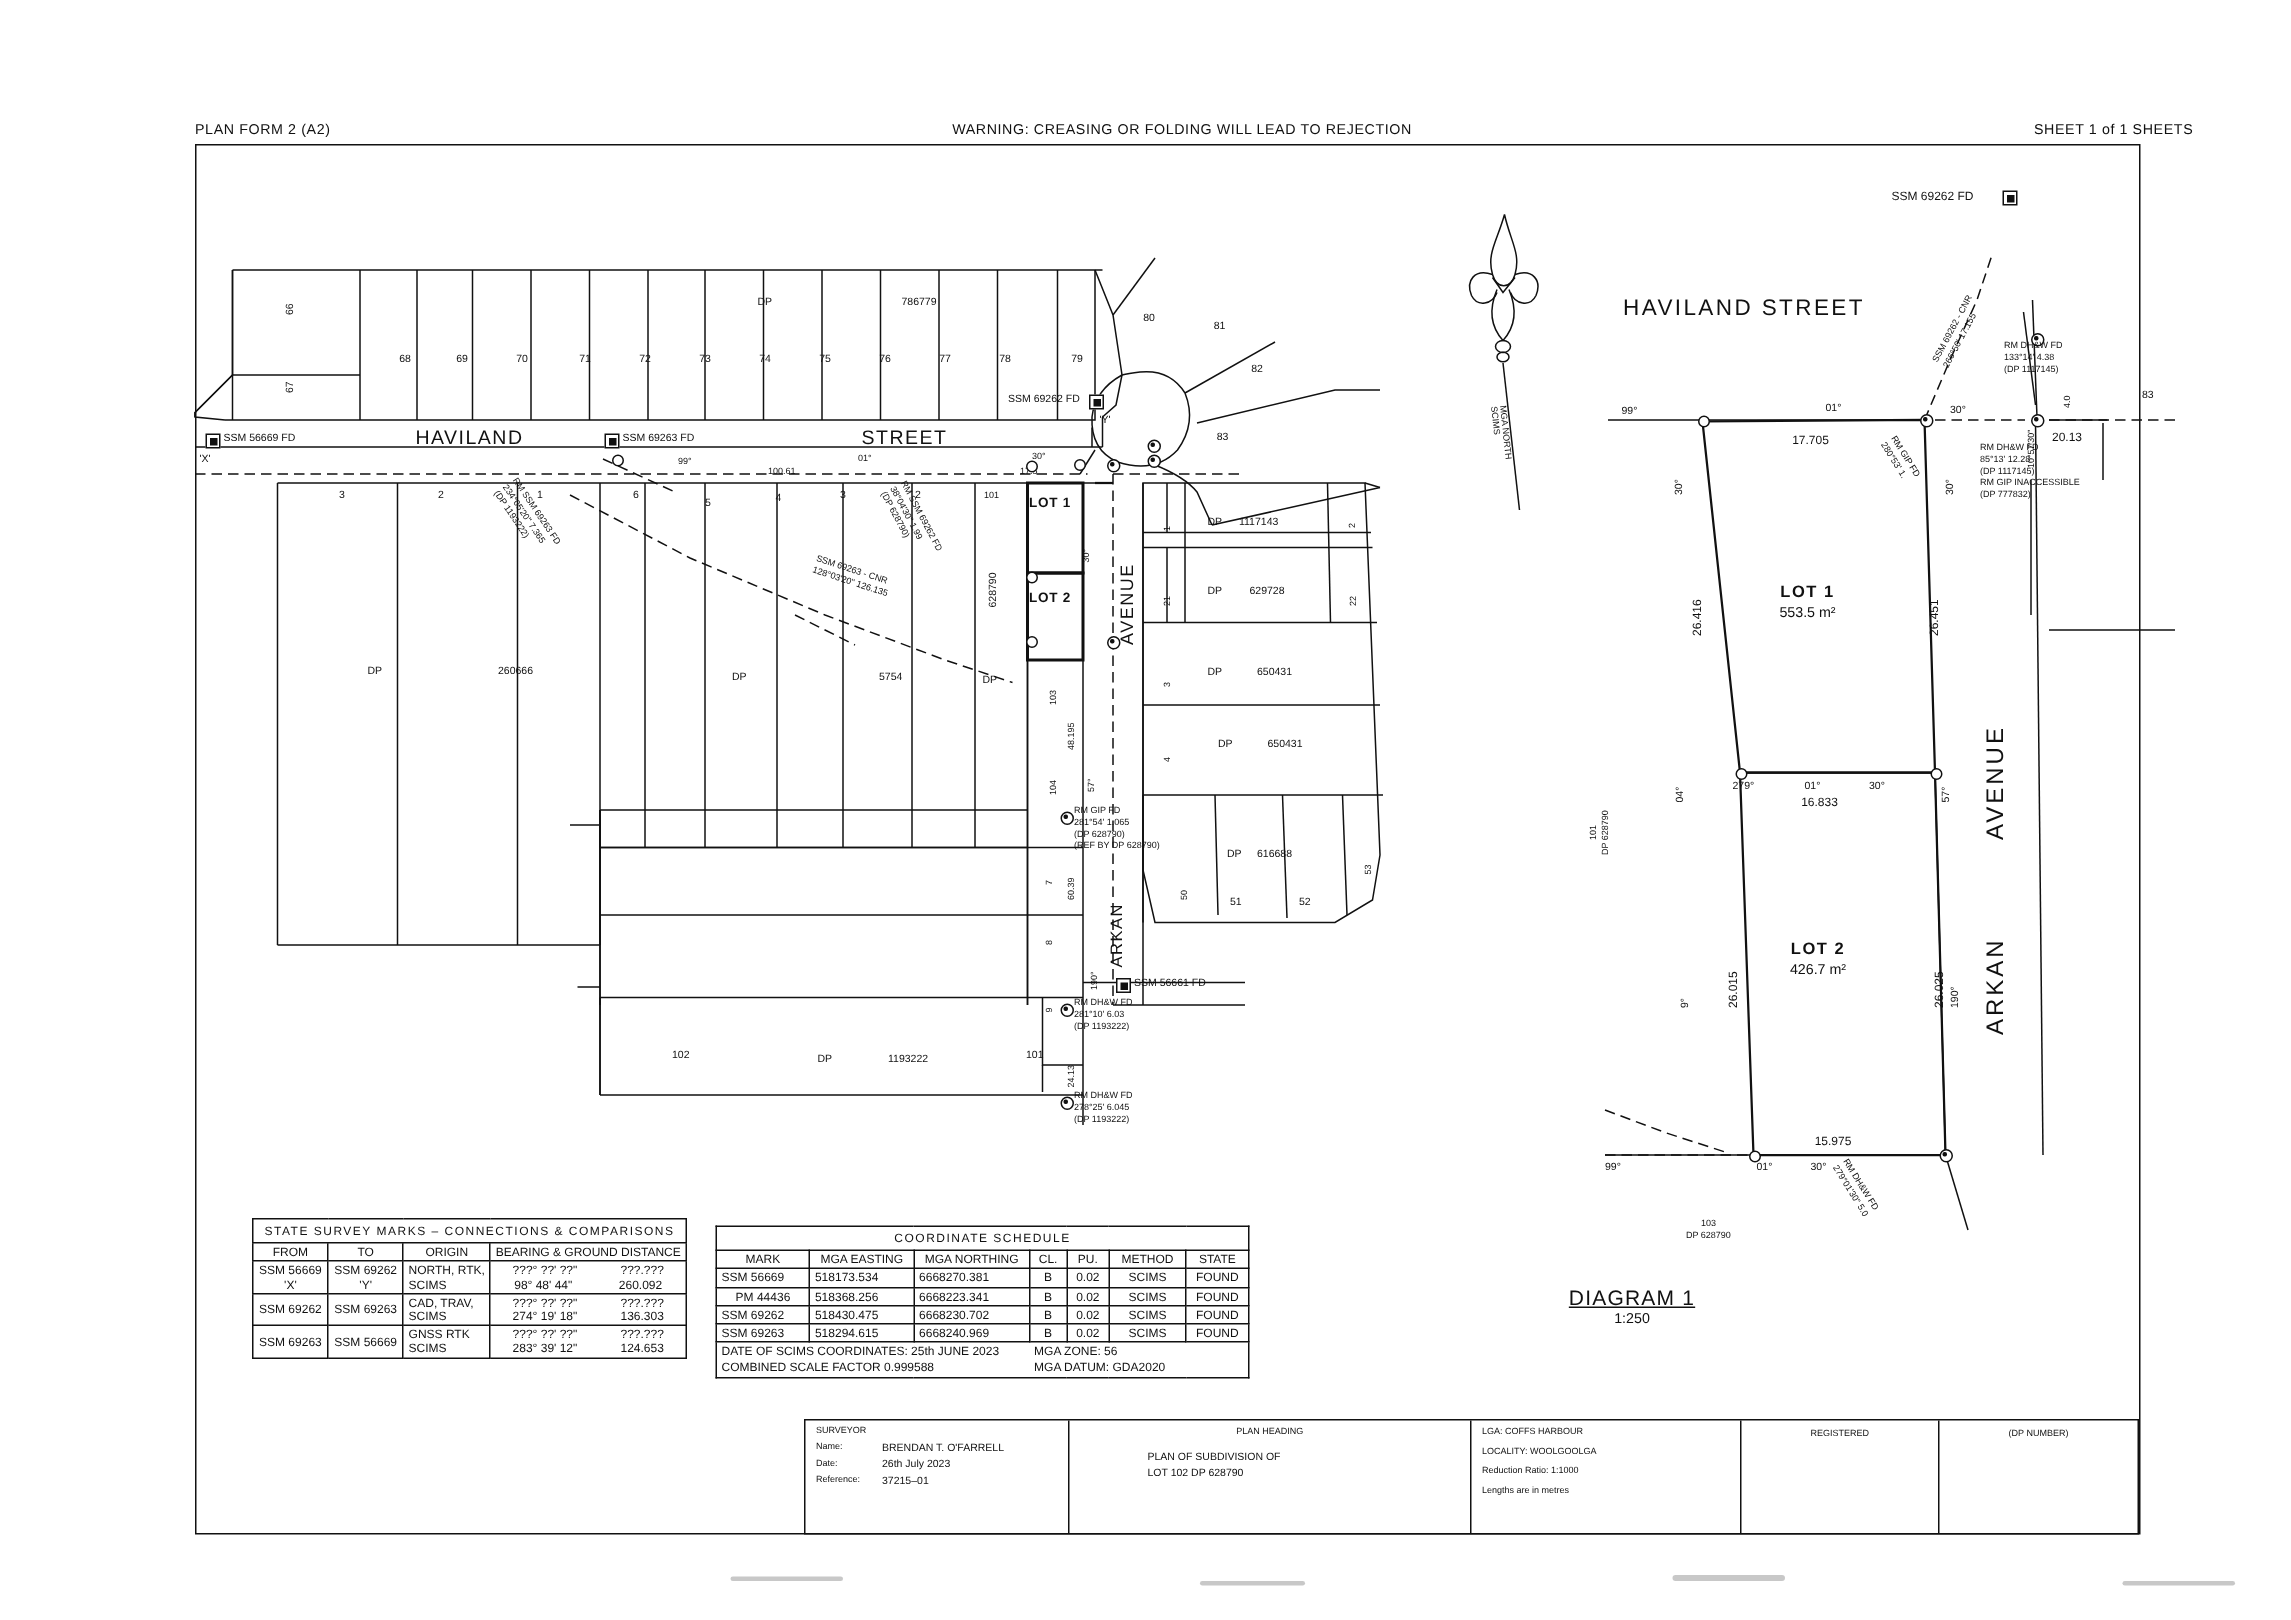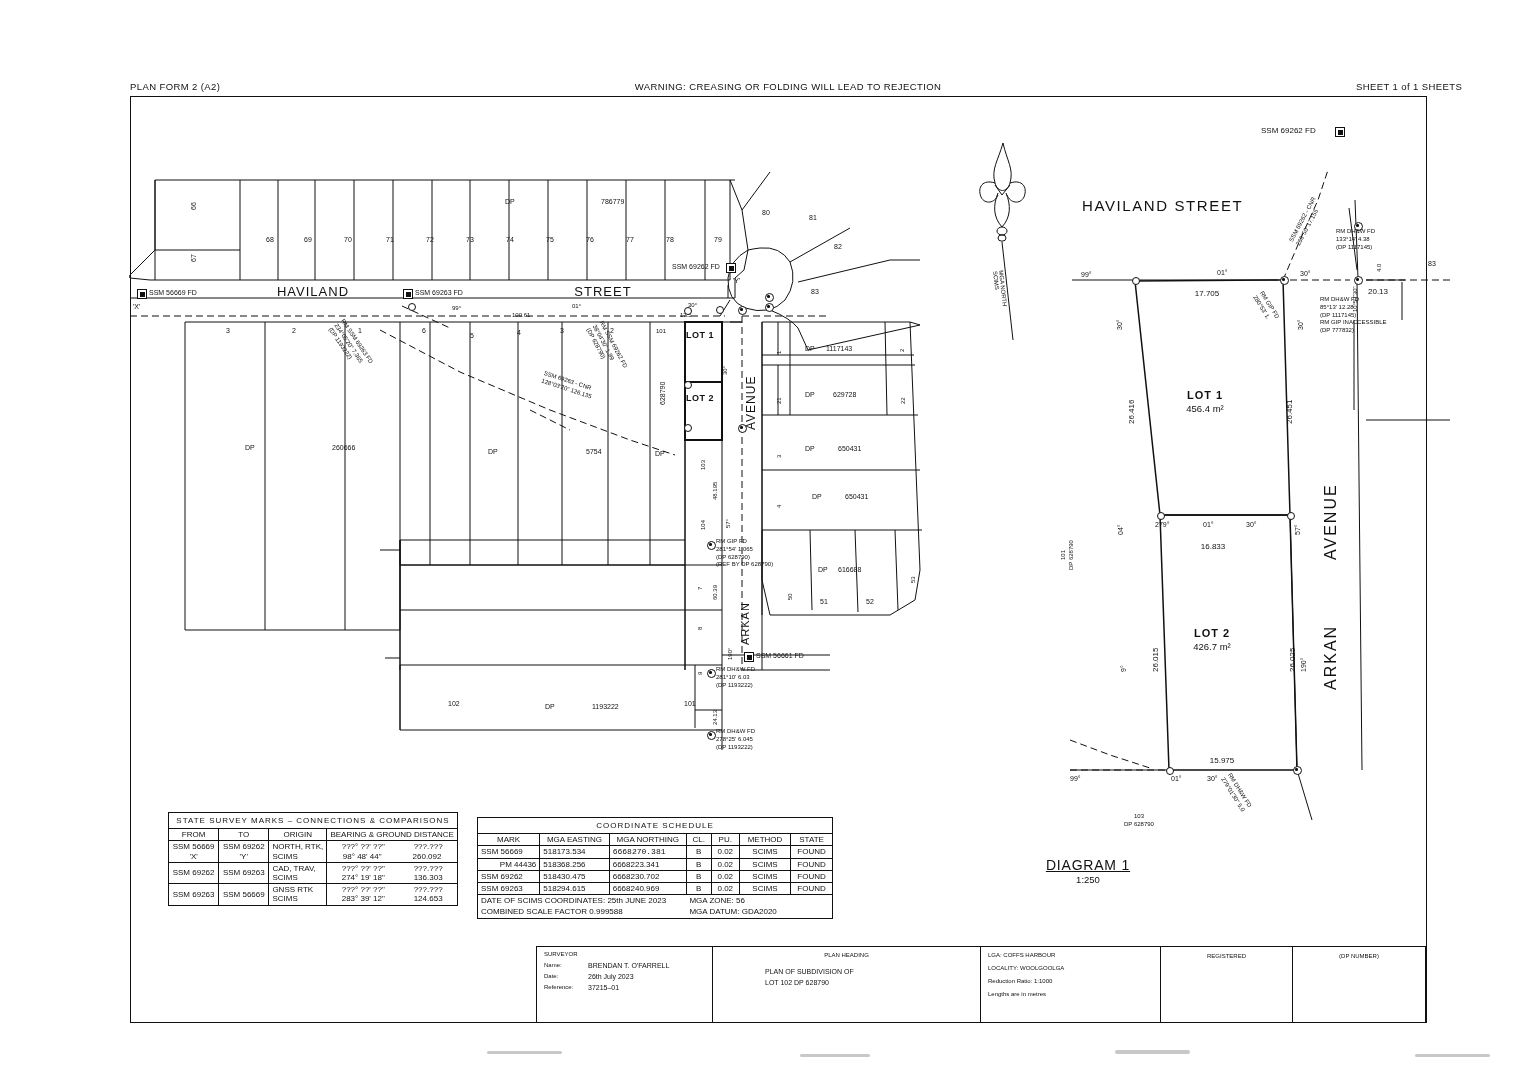--- a/index.html
+++ b/index.html
@@ -345,28 +345,28 @@
 <div class="opencirc" style="left:1132px;top:277px;"></div>
 <div class="node dbl" style="left:1280px;top:276px;"></div>
 <div class="node dbl" style="left:1354px;top:276px;"></div>
 <div class="node dbl" style="left:1354px;top:222px;"></div>
 <div class="opencirc" style="left:1157px;top:512px;"></div>
 <div class="opencirc" style="left:1287px;top:512px;"></div>
 <div class="opencirc" style="left:1166px;top:767px;"></div>
 <div class="node dbl" style="left:1293px;top:766px;"></div>
 
 <div class="t ctr" style="left:1205px;top:390px;font-size:11px;font-weight:bold;letter-spacing:1px;">LOT 1</div>
-<div class="t ctr" style="left:1205px;top:404px;font-size:9.5px;">456.4  m²</div>
+<div class="t ctr" style="left:1205px;top:404px;font-size:9.5px;">553.5  m²</div>
 <div class="t ctr" style="left:1212px;top:628px;font-size:11px;font-weight:bold;letter-spacing:1px;">LOT 2</div>
 <div class="t ctr" style="left:1212px;top:642px;font-size:9.5px;">426.7  m²</div>
 
 <div class="t small ctr" style="left:1207px;top:290px;">17.705</div>
 <div class="t small rot90" style="left:1128px;top:424px;">26.416</div>
 <div class="t small rot90" style="left:1286px;top:424px;">26.451</div>
-<div class="t small ctr" style="left:1213px;top:543px;">16.833</div>
+<div class="t small ctr" style="left:1213px;top:531px;">16.833</div>
 <div class="t small rot90" style="left:1152px;top:672px;">26.015</div>
 <div class="t small rot90" style="left:1289px;top:672px;">26.025</div>
 <div class="t small ctr" style="left:1222px;top:757px;">15.975</div>
 <div class="t small ctr" style="left:1378px;top:288px;">20.13</div>
 <div class="t xtiny rot90" style="left:1376px;top:272px;">4.0</div>
 
 <div class="t tiny" style="left:1081px;top:271px;">99°</div>
 <div class="t tiny" style="left:1217px;top:269px;">01°</div>
 <div class="t tiny" style="left:1300px;top:270px;">30°</div>
 <div class="t tiny rot90" style="left:1116px;top:330px;">30°</div>
@@ -495,28 +495,28 @@
       <td style="width:66px;">MGA EASTING</td>
       <td style="width:74px;">MGA NORTHING</td>
       <td style="width:22px;">CL.</td>
       <td style="width:26px;">PU.</td>
       <td style="width:52px;">METHOD</td>
       <td style="width:40px;">STATE</td>
     </tr>
     <tr>
       <td style="text-align:left;">SSM 56669</td>
       <td style="text-align:left;">518173.534</td>
-      <td style="text-align:left;font-family:Liberation Mono, monospace;">6668270.381</td>
+      <td style="text-align:left;">6668270.381</td>
       <td>B</td>
       <td>0.02</td>
       <td>SCIMS</td>
       <td>FOUND</td>
     </tr>
     <tr>
-      <td style="text-align:right;">PM 44436</td>
+      <td style="text-align:center;">PM 44436</td>
       <td style="text-align:left;">518368.256</td>
       <td style="text-align:left;">6668223.341</td>
       <td>B</td>
       <td>0.02</td>
       <td>SCIMS</td>
       <td>FOUND</td>
     </tr>
     <tr>
       <td style="text-align:left;">SSM 69262</td>
       <td style="text-align:left;">518430.475</td>

